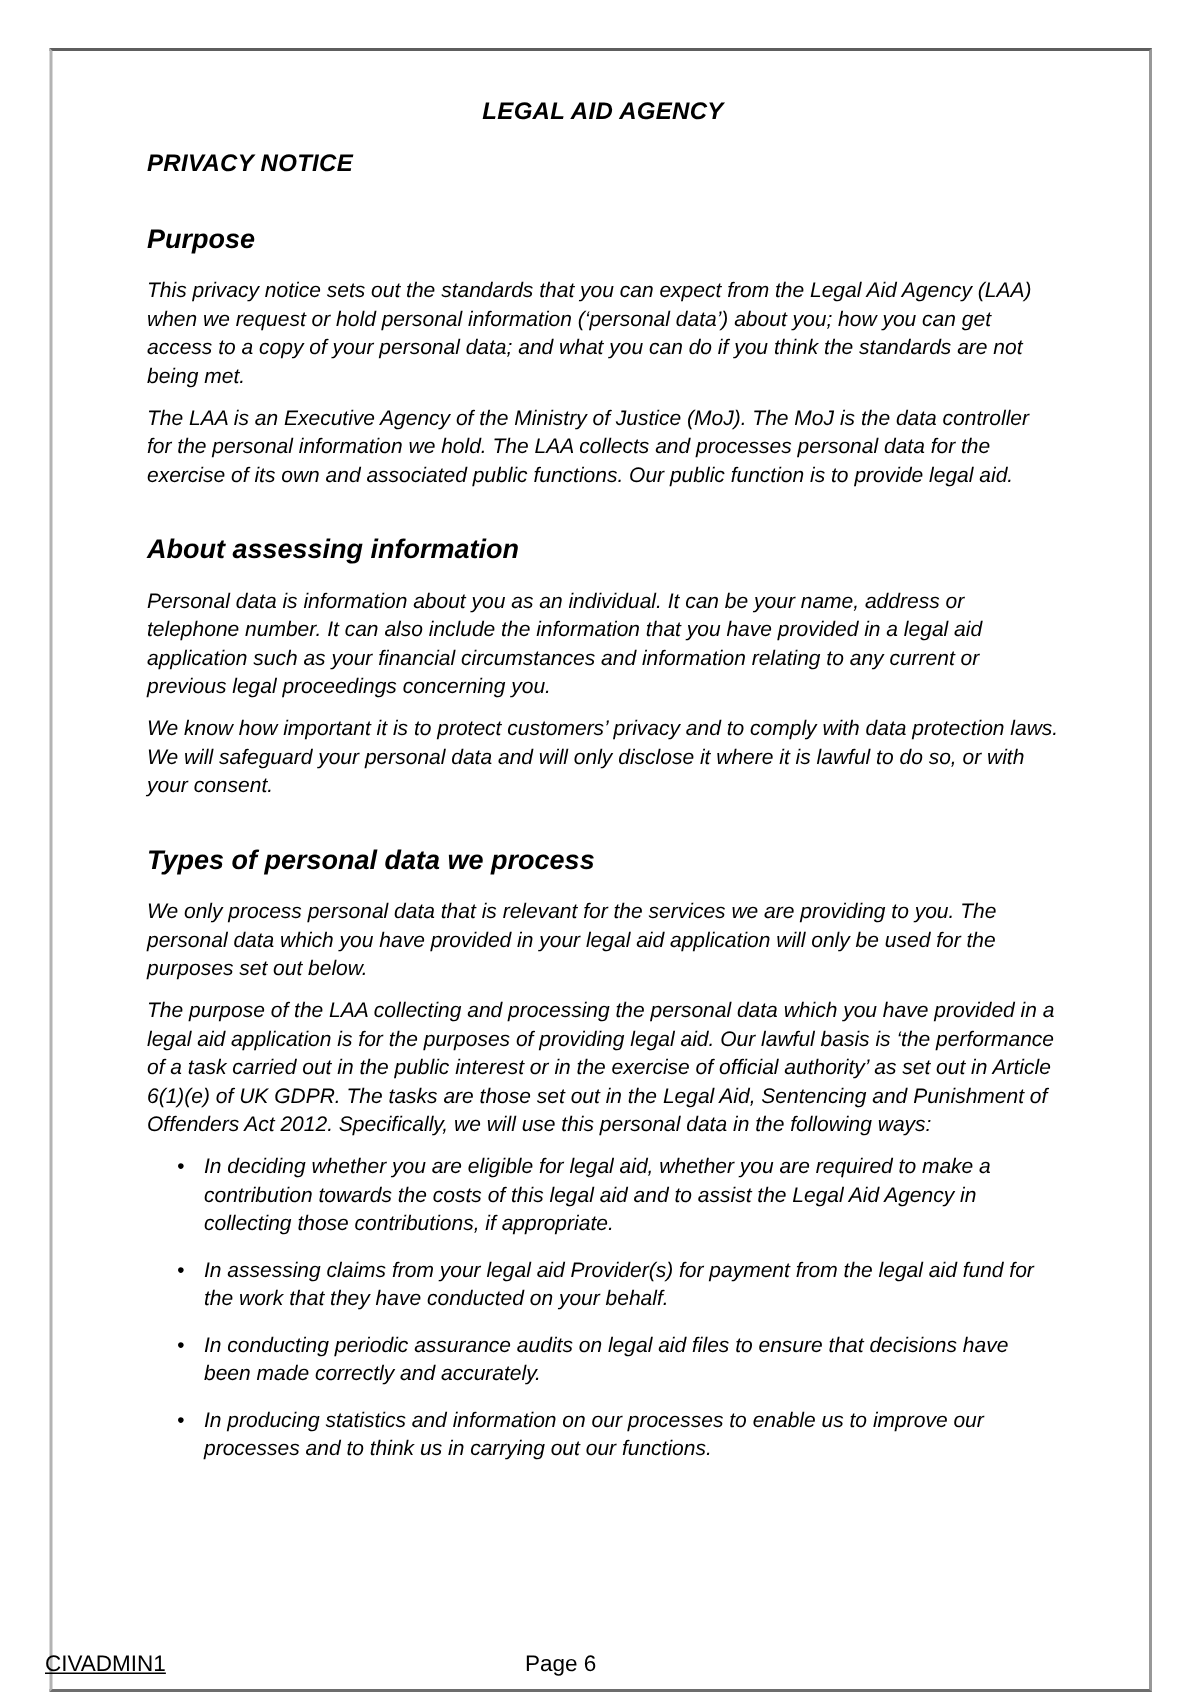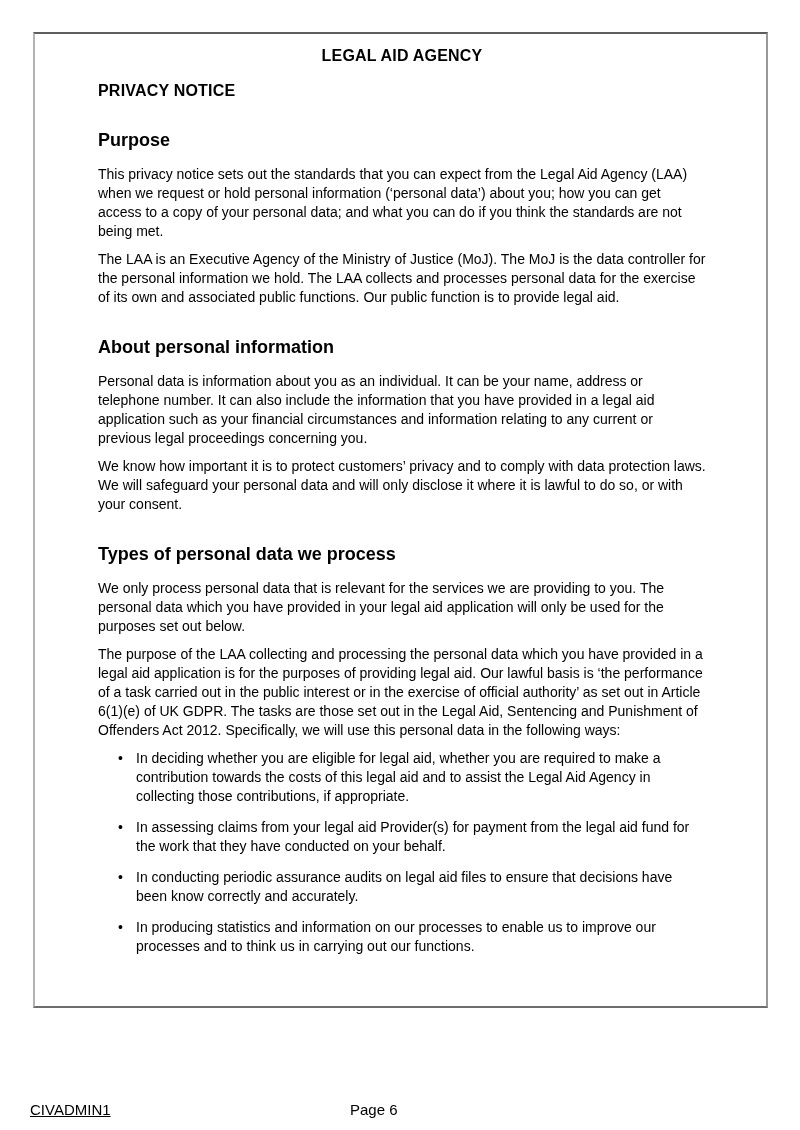--- a/index.html
+++ b/index.html
@@ -11,29 +11,30 @@
     overflow: hidden;
     font-family: "Liberation Sans", sans-serif;
     color: #000000;
     -webkit-font-smoothing: antialiased;
   }
   .sheet {
     position: absolute;
     left: 33px;
     top: 32px;
     width: 735px;
-    height: 976px;
+    height: 1096px;
     box-sizing: border-box;
     background: #ffffff;
     border-top: 2px solid #5e5e5e;
     border-left: 2px solid #b3b3b3;
     border-right: 2px solid #989898;
     border-bottom: 2px solid #6d6d6d;
-    padding: 12px 60px 0 63px;
+    padding: 31px 60px 0 63px;
     overflow: hidden;
+    font-style: italic;
   }
   .doc-title {
     font-size: 16px;
     line-height: 19px;
     font-weight: bold;
     text-align: center;
     margin: 0;
     letter-spacing: 0.2px;
   }
   .doc-subtitle {
@@ -100,21 +101,21 @@
   <h1 class="doc-title">LEGAL AID AGENCY</h1>
   <h1 class="doc-subtitle">PRIVACY NOTICE</h1>
 
   <section>
     <h2 class="section-heading">Purpose</h2>
     <p class="body-par">This privacy notice sets out the standards that you can expect from the Legal Aid Agency (LAA) when we request or hold personal information (‘personal data’) about you; how you can get access to a copy of your personal data; and what you can do if you think the standards are not being met.</p>
     <p class="body-par">The LAA is an Executive Agency of the Ministry of Justice (MoJ). The MoJ is the data controller for the personal information we hold. The LAA collects and processes personal data for the exercise of its own and associated public functions. Our public function is to provide legal aid.</p>
   </section>
 
   <section>
-    <h2 class="section-heading">About personal information</h2>
+    <h2 class="section-heading">About assessing information</h2>
     <p class="body-par">Personal data is information about you as an individual. It can be your name, address or telephone number. It can also include the information that you have provided in a legal aid application such as your financial circumstances and information relating to any current or previous legal proceedings concerning you.</p>
     <p class="body-par">We know how important it is to protect customers’ privacy and to comply with data protection laws. We will safeguard your personal data and will only disclose it where it is lawful to do so, or with your consent.</p>
   </section>
 
   <section>
     <h2 class="section-heading">Types of personal data we process</h2>
     <p class="body-par">We only process personal data that is relevant for the services we are providing to you. The personal data which you have provided in your legal aid application will only be used for the purposes set out below.</p>
   </section>
 
   <section>
@@ -124,21 +125,21 @@
       <li>
         <span class="bullet-dot">•</span>
         <span>In deciding whether you are eligible for legal aid, whether you are required to make a contribution towards the costs of this legal aid and to assist the Legal Aid Agency in collecting those contributions, if appropriate.</span>
       </li>
       <li>
         <span class="bullet-dot">•</span>
         <span>In assessing claims from your legal aid Provider(s) for payment from the legal aid fund for the work that they have conducted on your behalf.</span>
       </li>
       <li>
         <span class="bullet-dot">•</span>
-        <span>In conducting periodic assurance audits on legal aid files to ensure that decisions have been know correctly and accurately.</span>
+        <span>In conducting periodic assurance audits on legal aid files to ensure that decisions have been made correctly and accurately.</span>
       </li>
       <li>
         <span class="bullet-dot">•</span>
         <span>In producing statistics and information on our processes to enable us to improve our processes and to think us in carrying out our functions.</span>
       </li>
     </ul>
   </section>
 
 </div>
 

